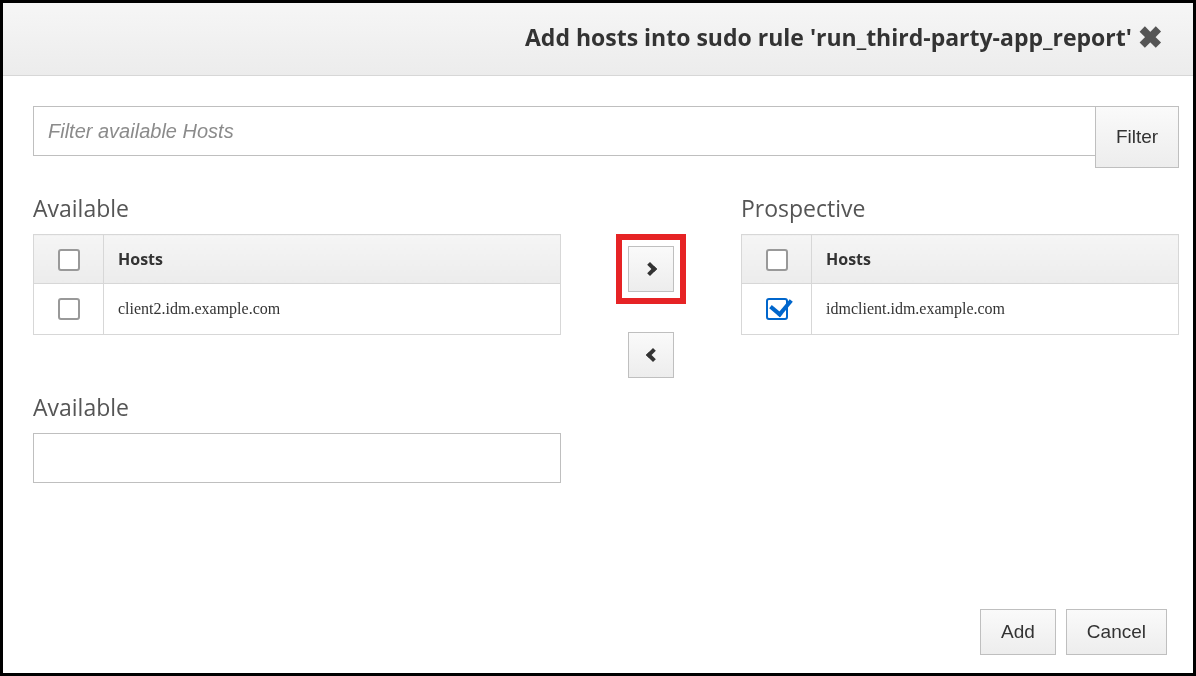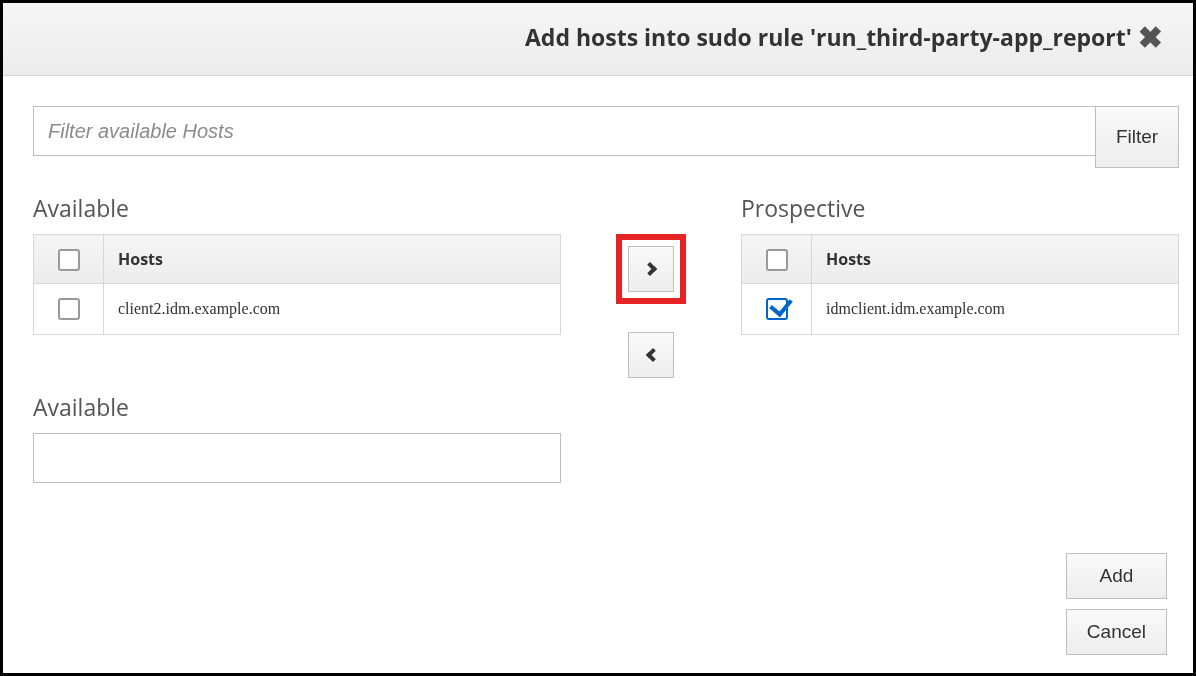--- a/index.html
+++ b/index.html
@@ -147,21 +147,20 @@
     background:#fff;
     padding:0 10px;
     font-size:18px;
   }
   .dialog-footer {
     position:absolute;
     bottom:18px;
     right:26px;
     display:flex;
     gap:10px;
-    flex-direction:column;
   }
   .dlg-btn {
     height:46px;
     padding:0 20px;
     border:1px solid #bfbfbf;
     background:linear-gradient(#fafafa,#ededed);
     font-size:19px;
     color:#333;
     cursor:pointer;
   }

